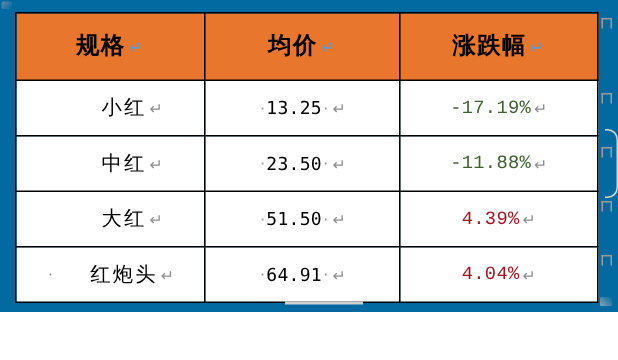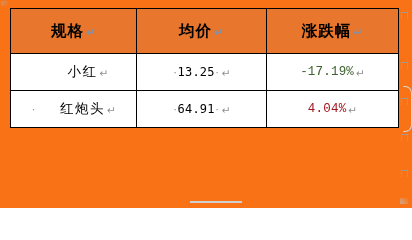--- a/index.html
+++ b/index.html
@@ -13,21 +13,21 @@
     position: relative;
     overflow: hidden;
     font-family: "Liberation Sans", "DejaVu Sans", sans-serif;
   }
 
   #doc-canvas {
     position: absolute;
     left: 0; top: 0;
     width: 412px;
     height: 208px;
-    background: #f97316;
+    background: #0369a1;
   }
 
   
   .corner-smudge {
     position: absolute;
     left: 1px; top: 1px;
     width: 7px; height: 5px;
     background: linear-gradient(135deg, rgba(170,170,170,0.55), rgba(255,255,255,0));
     border-radius: 1px;
   }
@@ -223,21 +223,55 @@
             <span class="space-dot">·</span><span class="txt num-text">13.25</span><span class="space-dot">·</span><span class="pilcrow gray">↵</span>
           </span>
         </td>
         <td>
           <span class="cell-inner">
             <span class="txt pct-text pct-down">-17.19%</span><span class="pilcrow gray">↵</span>
           </span>
         </td>
       </tr>
 
-
+      <tr class="data-row">
+        <td>
+          <span class="cell-inner">
+            <span class="space-dot"></span><span class="txt spec-text">中红</span><span class="pilcrow gray">↵</span>
+          </span>
+        </td>
+        <td>
+          <span class="cell-inner">
+            <span class="space-dot">·</span><span class="txt num-text">23.50</span><span class="space-dot">·</span><span class="pilcrow gray">↵</span>
+          </span>
+        </td>
+        <td>
+          <span class="cell-inner">
+            <span class="txt pct-text pct-down">-11.88%</span><span class="pilcrow gray">↵</span>
+          </span>
+        </td>
+      </tr>
+
+      <tr class="data-row">
+        <td>
+          <span class="cell-inner">
+            <span class="space-dot"></span><span class="txt spec-text">大红</span><span class="pilcrow gray">↵</span>
+          </span>
+        </td>
+        <td>
+          <span class="cell-inner">
+            <span class="space-dot">·</span><span class="txt num-text">51.50</span><span class="space-dot">·</span><span class="pilcrow gray">↵</span>
+          </span>
+        </td>
+        <td>
+          <span class="cell-inner">
+            <span class="txt pct-text pct-up">4.39%</span><span class="pilcrow gray">↵</span>
+          </span>
+        </td>
+      </tr>
 
       <tr class="data-row">
         <td>
           <span class="cell-inner">
             <span class="space-dot">·</span><span class="txt spec-text">红炮头</span><span class="pilcrow gray">↵</span>
           </span>
         </td>
         <td>
           <span class="cell-inner">
             <span class="space-dot">·</span><span class="txt num-text">64.91</span><span class="space-dot">·</span><span class="pilcrow gray">↵</span>

